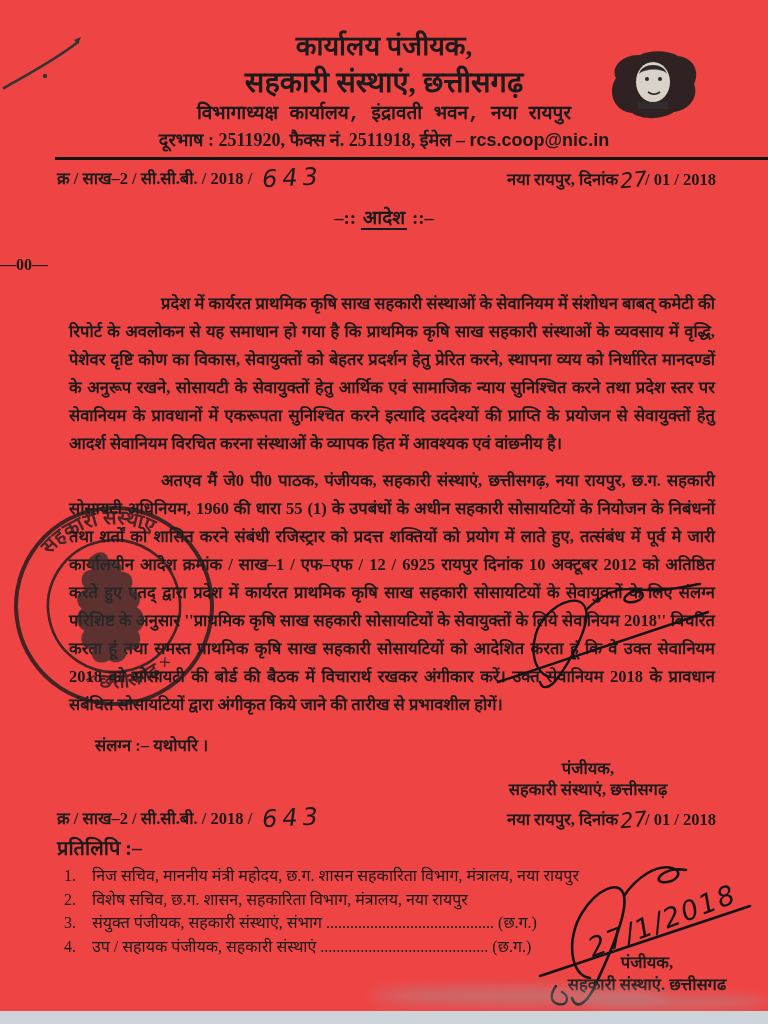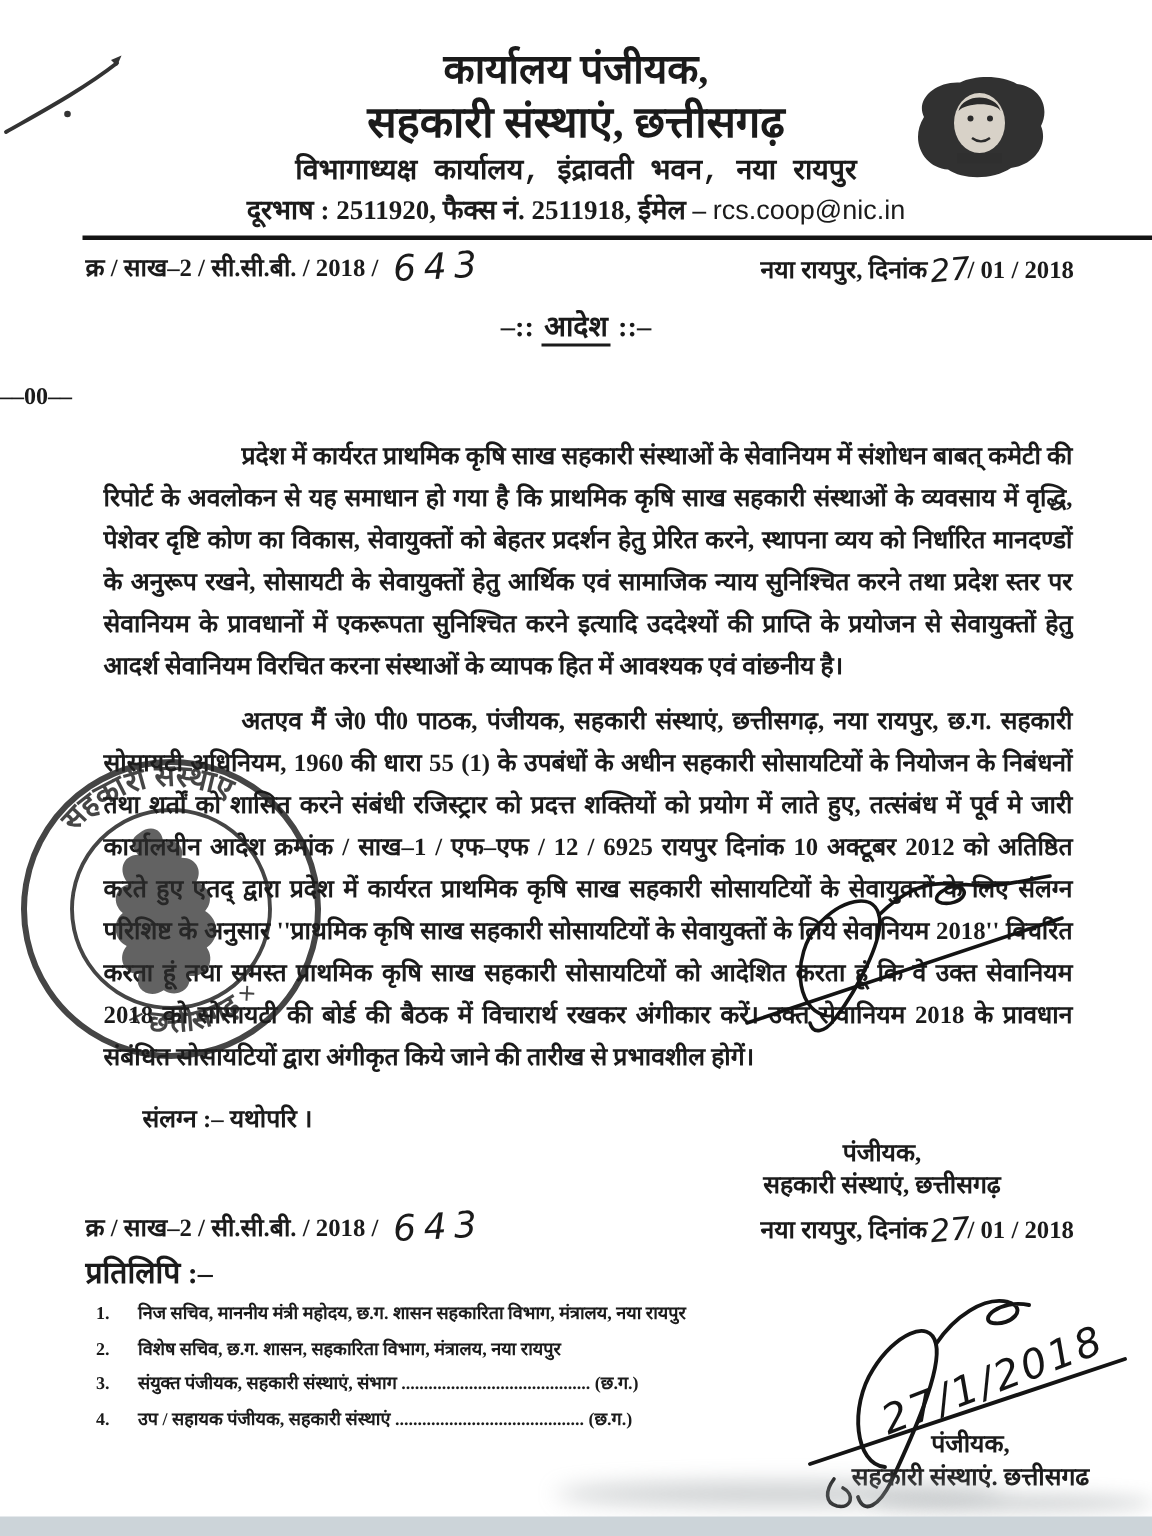--- a/index.html
+++ b/index.html
@@ -1,27 +1,27 @@
 <!DOCTYPE html>
 <html><head>
 <meta charset="utf-8">
 <style>
   html,body{margin:0;padding:0;background:#e8e8e8;}
   .page{
     position:relative;width:768px;height:1024px;margin:0 auto;
-    background:#ffffff;overflow:hidden;color:#1b1b1b;
+    background:#ef4444;overflow:hidden;color:#1b1b1b;
     font-family:"Liberation Serif","DejaVu Serif",serif;
   }
   
   .header{padding-top:30px;text-align:center;line-height:1.25;}
   .h-line1{font-size:27px;font-weight:bold;}
   .h-line2{font-size:29px;font-weight:bold;}
   .h-line3{font-size:19px;font-weight:bold;margin-top:3px;font-family:Liberation Mono, monospace;}
   .h-line4{font-size:18px;font-weight:bold;margin-top:2px;}
-  .h-line4 .email{font-family:"Liberation Sans","DejaVu Sans",sans-serif;font-weight:normal;}
+  .h-line4 .email{font-family:"Liberation Sans","DejaVu Sans",sans-serif;font-weight:bold;}
   .rule{border:0;border-top:3px solid #141414;margin:6px 0 0 55px;}
   
   .refrow{display:flex;justify-content:space-between;align-items:flex-end;
           padding:2px 52px 0 57px;font-size:16.5px;font-weight:bold;}
   .refrow .left,.refrow .right{white-space:nowrap;}
   .hand{
     font-family:"DejaVu Sans",sans-serif;font-weight:normal;
     font-style:italic;display:inline-block;
   }
   .hand.num{font-size:24px;letter-spacing:5px;transform:rotate(-3deg) translateY(2px);padding-left:10px;}
@@ -37,21 +37,21 @@
         text-indent:92px;margin:0 0 9px 12px;}
   .enclosure{margin:14px 0 0 95px;font-size:16.5px;font-weight:bold;}
   
   .signblock1{position:relative;margin:2px 60px 0 0;text-align:center;
               float:right;width:240px;font-size:16.5px;font-weight:bold;line-height:21px;}
   .signblock1 .nm{margin-top:34px;}
   .clr{clear:both;}
   
   .copies-head{margin:4px 0 0 57px;font-size:20px;font-weight:bold;}
   ol.copies{margin:3px 0 0 0;padding:0 0 0 92px;counter-reset:cp;list-style:none;}
-  ol.copies li{font-size:12px;font-weight:700;line-height:23.5px;counter-increment:cp;position:relative;}
+  ol.copies li{font-size:16px;font-weight:400;line-height:23.5px;counter-increment:cp;position:relative;}
   ol.copies li::before{content:counter(cp) ".";position:absolute;left:-28px;}
   
   .abs{position:absolute;}
   .seal{left:8px;top:500px;width:212px;height:212px;opacity:.82;transform:rotate(-12deg);}
   .emblem{right:66px;top:48px;width:100px;height:74px;}
   .tick{left:0;top:28px;width:110px;height:70px;}
   .sig1{right:48px;top:582px;width:230px;height:112px;}
   .sig2{right:8px;top:858px;width:240px;height:160px;}
   .sigdate{
     right:28px;top:905px;font-family:"DejaVu Sans",sans-serif;font-style:italic;

